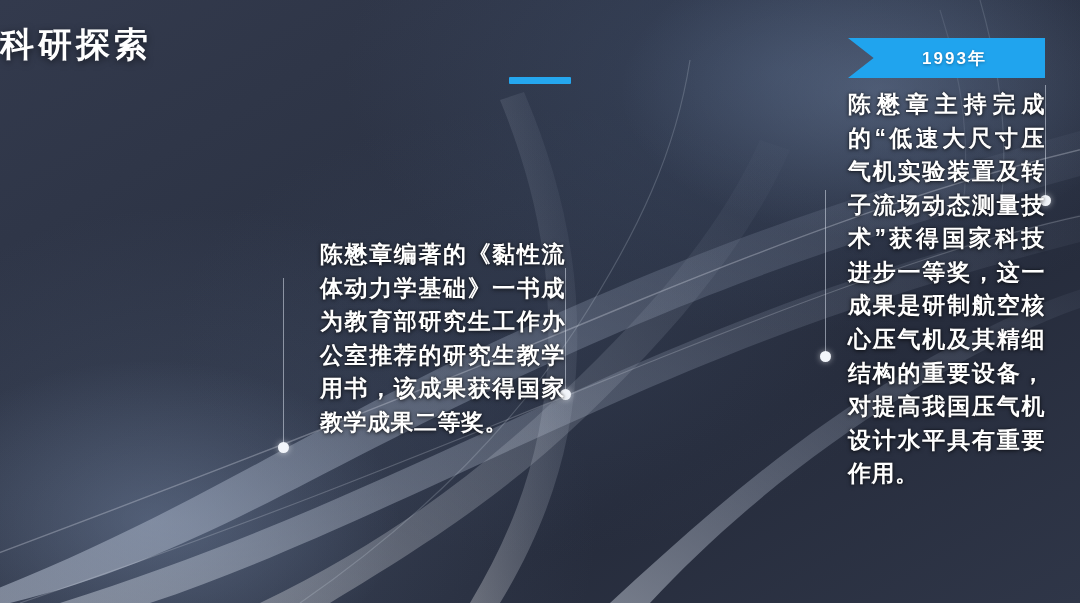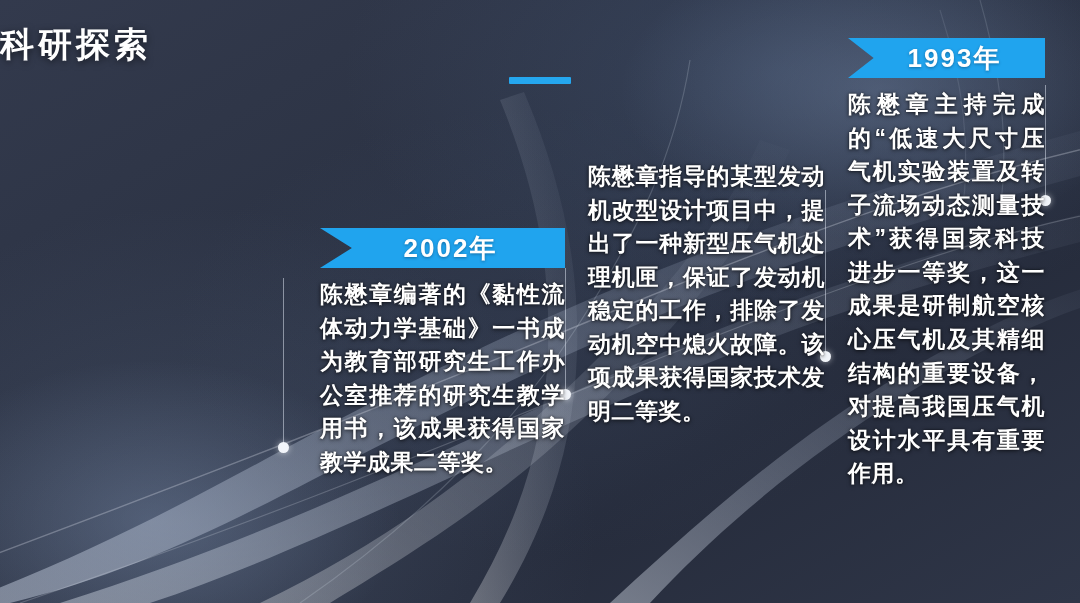--- a/index.html
+++ b/index.html
@@ -48,21 +48,21 @@
     position:relative;
     height:40px;
     background:#20a4ee;
     display:flex; align-items:center; justify-content:center;
     -webkit-clip-path: polygon(0 0, 100% 0, 100% 100%, 0 100%, 13% 50%);
     clip-path: polygon(0 0, 100% 0, 100% 100%, 0 100%, 13% 50%);
     box-shadow:0 0 22px rgba(33,160,235,0.35);
   }
   .banner-label {
     color:#ffffff;
-    font-size:26px;
+    font-size:17px;
     font-weight:bold;
     letter-spacing:2px;
     padding-left:16px;
     text-shadow:0 1px 3px rgba(0,40,70,0.45);
     white-space:nowrap;
   }
   .body-text {
     margin-top:10px;
     color:#ffffff;
     font-size:23px;
@@ -158,28 +158,24 @@
   </div>
   <div class="connector" style="left:1045px; top:85px; height:120px;">
     <div class="line" style="height:120px;"></div>
     <div class="dot" style="top:110px;"></div>
   </div>
 
   <div class="col" style="left:38px; top:238px; width:245px;">
   </div>
 
   <div class="col" style="left:320px; top:228px; width:245px;">
-    <div class="banner">
-      <span class="banner-label">2002年</span>
-    </div>
     <div class="body-text">陈懋章编著的《黏性流体动力学基础》一书成为教育部研究生工作办公室推荐的研究生教学用书，该成果获得国家教学成果二等奖。</div>
   </div>
 
   <div class="col" style="left:588px; top:150px; width:237px;">
-    <div class="body-text">陈懋章指导的某型发动机改型设计项目中，提出了一种新型压气机处理机匣，保证了发动机稳定的工作，排除了发动机空中熄火故障。该项成果获得国家技术发明二等奖。</div>
   </div>
 
   <div class="col" style="left:848px; top:38px; width:197px;">
     <div class="banner">
       <span class="banner-label">1993年</span>
     </div>
     <div class="body-text">陈懋章主持完成的“低速大尺寸压气机实验装置及转子流场动态测量技术”获得国家科技进步一等奖，这一成果是研制航空核心压气机及其精细结构的重要设备，对提高我国压气机设计水平具有重要作用。</div>
   </div>
 
 </div>

